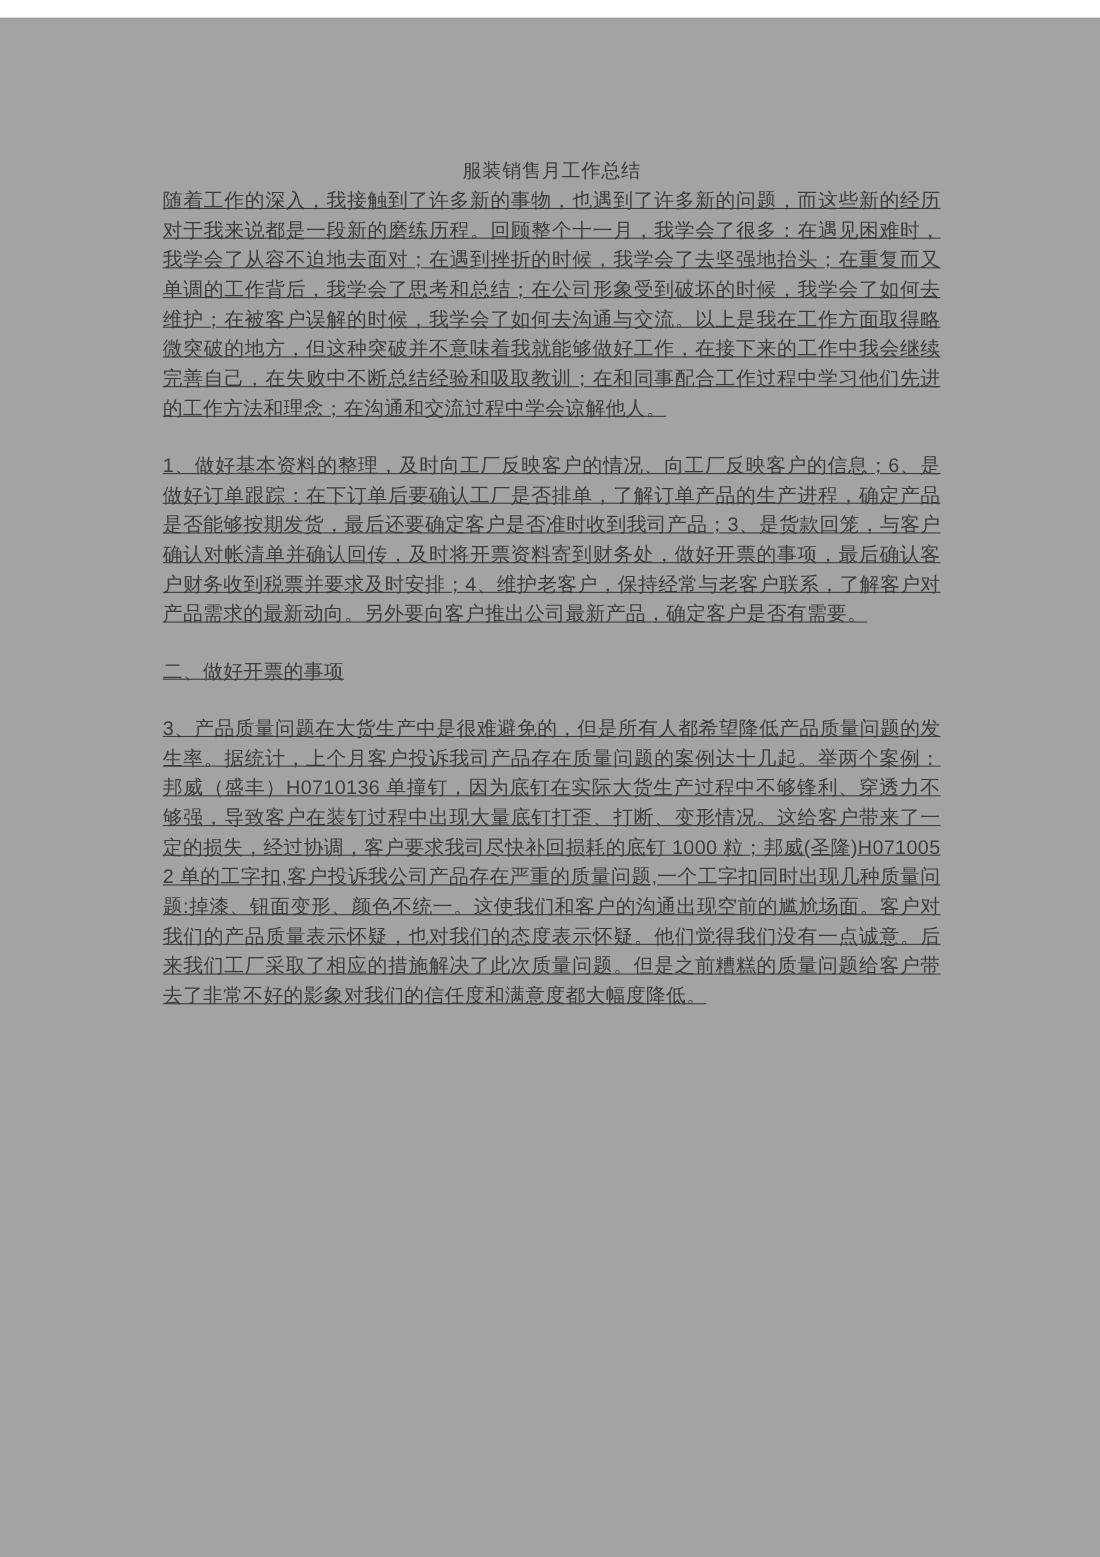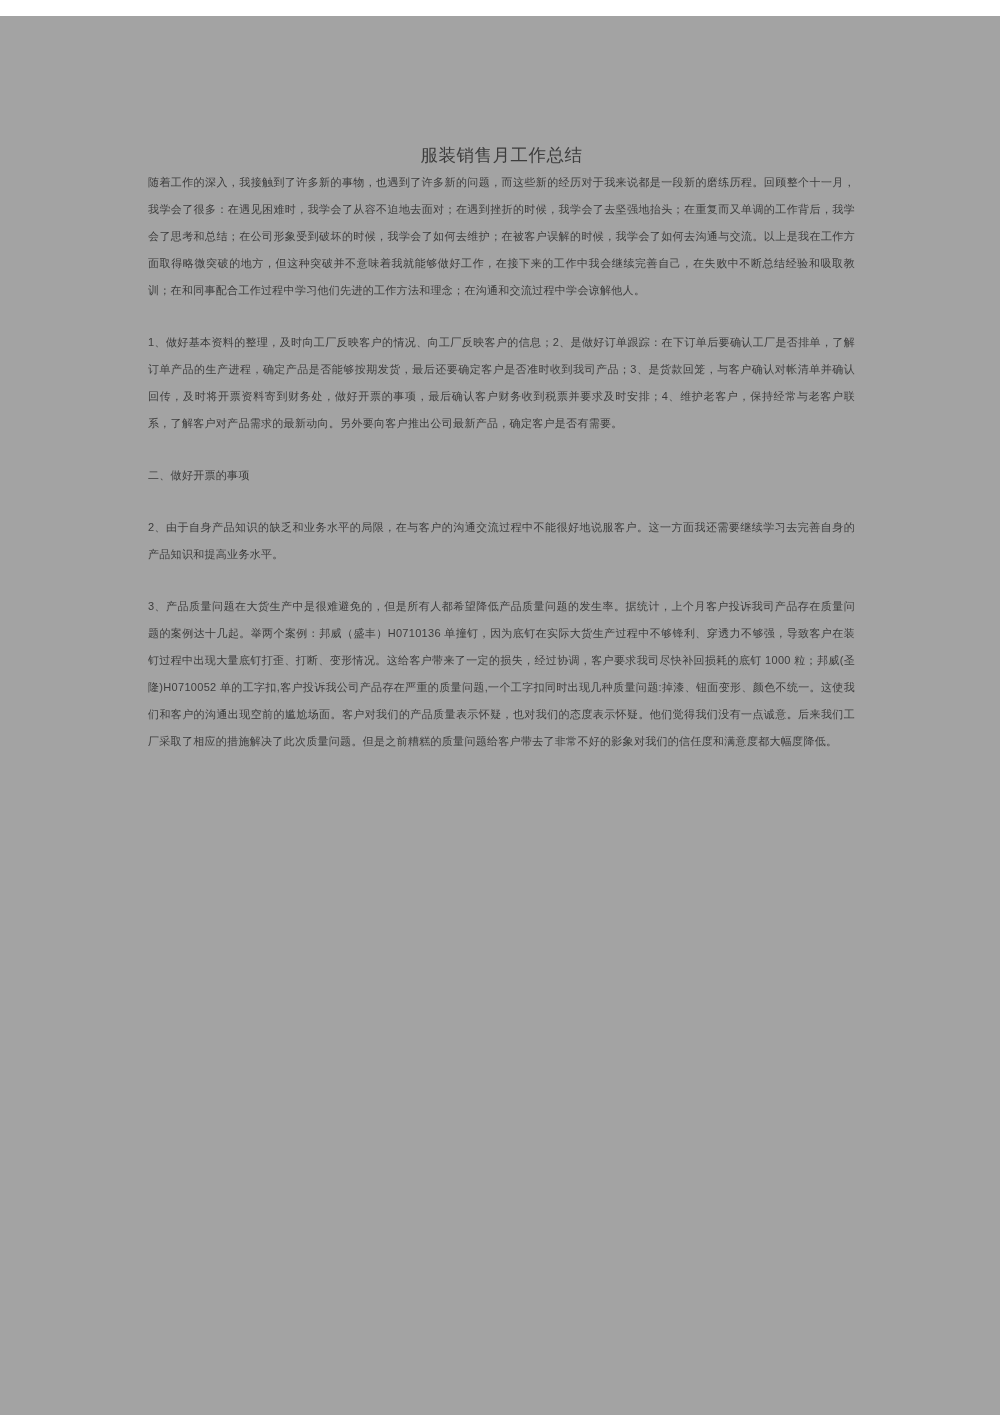--- a/index.html
+++ b/index.html
@@ -21,44 +21,44 @@
   }
   .doc-title {
     font-size: 17.5px;
     font-weight: 400;
     line-height: 27px;
     text-align: center;
     margin: 0;
     letter-spacing: 0.5px;
   }
   .para {
-    font-size: 11px;
+    font-size: 18px;
     line-height: 27px;
     text-align: justify;
     text-justify: inter-ideograph;
     margin: 0 0 25px 0;
     letter-spacing: 0.3px;
     word-break: break-all;
+    text-decoration: underline;
   }
   .para:first-of-type {
     margin-top: 0;
   }
 </style>
 </head>
 <body>
 
 <div class="doc-page">
   <h1 class="doc-title">服装销售月工作总结</h1>
 
   <p class="para">随着工作的深入，我接触到了许多新的事物，也遇到了许多新的问题，而这些新的经历对于我来说都是一段新的磨练历程。回顾整个十一月，我学会了很多：在遇见困难时，我学会了从容不迫地去面对；在遇到挫折的时候，我学会了去坚强地抬头；在重复而又单调的工作背后，我学会了思考和总结；在公司形象受到破坏的时候，我学会了如何去维护；在被客户误解的时候，我学会了如何去沟通与交流。以上是我在工作方面取得略微突破的地方，但这种突破并不意味着我就能够做好工作，在接下来的工作中我会继续完善自己，在失败中不断总结经验和吸取教训；在和同事配合工作过程中学习他们先进的工作方法和理念；在沟通和交流过程中学会谅解他人。</p>
 
 
 
-  <p class="para">1、做好基本资料的整理，及时向工厂反映客户的情况、向工厂反映客户的信息；2、是做好订单跟踪：在下订单后要确认工厂是否排单，了解订单产品的生产进程，确定产品是否能够按期发货，最后还要确定客户是否准时收到我司产品；3、是货款回笼，与客户确认对帐清单并确认回传，及时将开票资料寄到财务处，做好开票的事项，最后确认客户财务收到税票并要求及时安排；4、维护老客户，保持经常与老客户联系，了解客户对产品需求的最新动向。另外要向客户推出公司最新产品，确定客户是否有需要。</p>
+  <p class="para">1、做好基本资料的整理，及时向工厂反映客户的情况、向工厂反映客户的信息；6、是做好订单跟踪：在下订单后要确认工厂是否排单，了解订单产品的生产进程，确定产品是否能够按期发货，最后还要确定客户是否准时收到我司产品；3、是货款回笼，与客户确认对帐清单并确认回传，及时将开票资料寄到财务处，做好开票的事项，最后确认客户财务收到税票并要求及时安排；4、维护老客户，保持经常与老客户联系，了解客户对产品需求的最新动向。另外要向客户推出公司最新产品，确定客户是否有需要。</p>
 
   <p class="para">二、做好开票的事项</p>
 
 
-  <p class="para">2、由于自身产品知识的缺乏和业务水平的局限，在与客户的沟通交流过程中不能很好地说服客户。这一方面我还需要继续学习去完善自身的产品知识和提高业务水平。</p>
 
   <p class="para">3、产品质量问题在大货生产中是很难避免的，但是所有人都希望降低产品质量问题的发生率。据统计，上个月客户投诉我司产品存在质量问题的案例达十几起。举两个案例：邦威（盛丰）H0710136 单撞钉，因为底钉在实际大货生产过程中不够锋利、穿透力不够强，导致客户在装钉过程中出现大量底钉打歪、打断、变形情况。这给客户带来了一定的损失，经过协调，客户要求我司尽快补回损耗的底钉 1000 粒；邦威(圣隆)H0710052 单的工字扣,客户投诉我公司产品存在严重的质量问题,一个工字扣同时出现几种质量问题:掉漆、钮面变形、颜色不统一。这使我们和客户的沟通出现空前的尴尬场面。客户对我们的产品质量表示怀疑，也对我们的态度表示怀疑。他们觉得我们没有一点诚意。后来我们工厂采取了相应的措施解决了此次质量问题。但是之前糟糕的质量问题给客户带去了非常不好的影象对我们的信任度和满意度都大幅度降低。</p>
 
 </div>
 
 </body></html>

